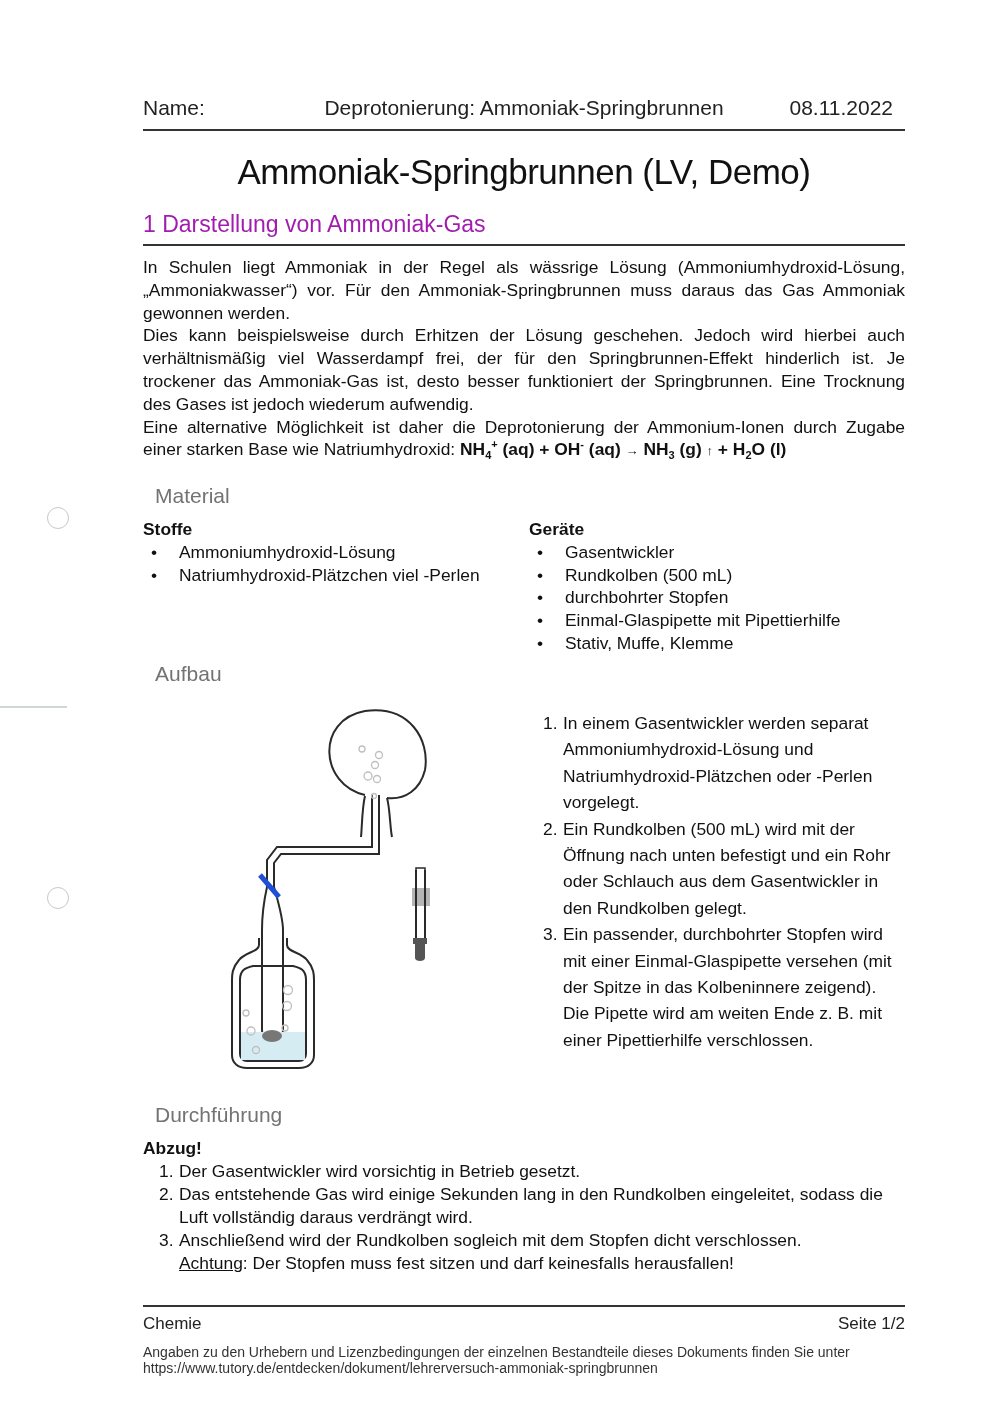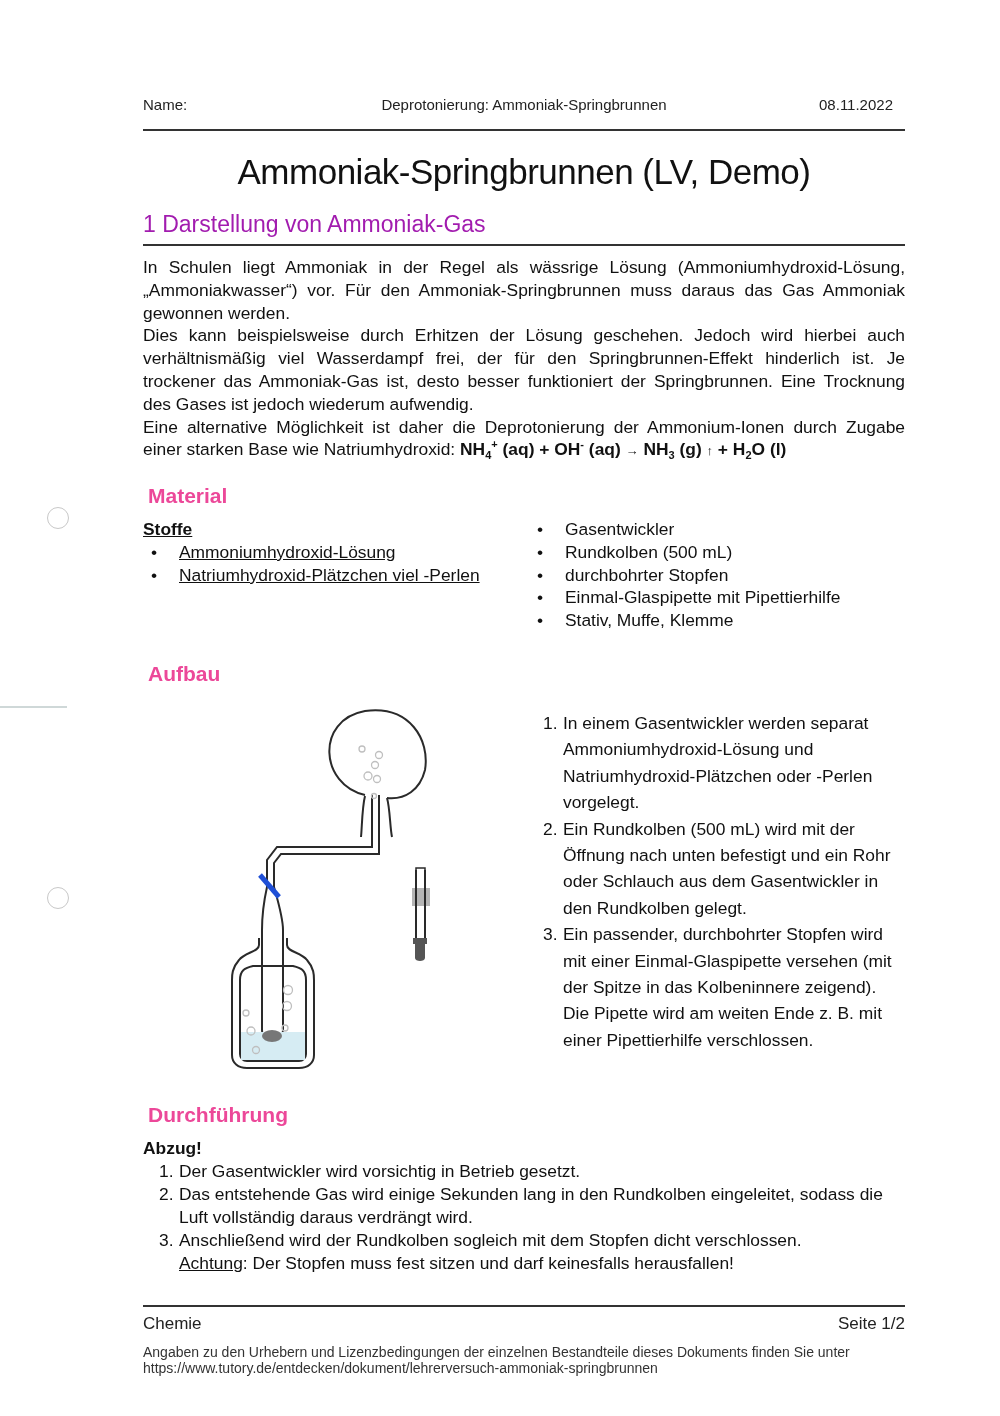--- a/index.html
+++ b/index.html
@@ -1,28 +1,28 @@
 <!DOCTYPE html>
 <html><head>
   <meta charset="utf-8">
   <style>
     html, body { margin: 0; padding: 0; background: #ffffff; }
     body { width: 1000px; height: 1416px; position: relative; overflow: hidden;
       font-family: "Liberation Sans", "DejaVu Sans", sans-serif; color: #111; }
     .page { position: absolute; left: 143px; top: 0; width: 762px; }
     .hdr { position: absolute; top: 96px; left: 0; width: 762px; height: 24px;
-      font-size: 15px; color: #222; }
+      font-size: 21px; color: #222; }
     .hdr .l { position: absolute; left: 0; top: 0; }
     .hdr .c { position: absolute; left: 0; width: 762px; top: 0; text-align: center; }
     .hdr .r { position: absolute; right: 12px; top: 0; }
     .rule { position: absolute; left: 0; width: 762px; height: 2px; background: #333; }
     h1 { position: absolute; top: 152px; left: 0; width: 762px; margin: 0; text-align: center;
       font-size: 35px; font-weight: normal; letter-spacing: -0.5px; color: #111; }
     .h2 { position: absolute; left: 0; margin: 0; font-size: 23px; font-weight: normal; color: #a21caf; }
-    .h3 { position: absolute; left: 5px; margin: 0; font-size: 21px; font-weight: bold; color: #ec4899; }
+    .h3 { position: absolute; left: 12px; margin: 0; font-size: 21px; font-weight: normal; color: #737373; }
     .para { position: absolute; left: 0; width: 762px; top: 256px; font-size: 17.4px; line-height: 22.8px;
       text-align: justify; color: #111; }
     .para p { margin: 0; }
     .para p.last { text-align-last: left; }
     .eq { font-weight: bold; }
     sub, sup { font-size: 11px; line-height: 0; }
     .col { position: absolute; font-size: 17.4px; line-height: 22.8px; }
     .col .title { font-weight: bold; }
     .col ul { margin: 0; padding: 0; list-style: none; }
     .col li { position: relative; padding-left: 36px; }
@@ -65,29 +65,30 @@
   <div class="rule" style="top:244px;"></div>
 
   <div class="para">
     <p class="last">In Schulen liegt Ammoniak in der Regel als wässrige Lösung (Ammoniumhydroxid-Lösung, „Ammoniakwasser“) vor. Für den Ammoniak-Springbrunnen muss daraus das Gas Ammoniak gewonnen werden.</p>
     <p class="last">Dies kann beispielsweise durch Erhitzen der Lösung geschehen. Jedoch wird hierbei auch verhältnismäßig viel Wasserdampf frei, der für den Springbrunnen-Effekt hinderlich ist. Je trockener das Ammoniak-Gas ist, desto besser funktioniert der Springbrunnen. Eine Trocknung des Gases ist jedoch wiederum aufwendig.</p>
     <p class="last"><span>Eine alternative Möglichkeit ist daher die Deprotonierung der Ammonium-Ionen durch Zugabe einer starken Base wie Natriumhydroxid: </span><span class="eq"><span>NH</span><sub>4</sub><sup>+</sup><span> (aq) + OH</span><sup>-</sup><span> (aq) </span><span style="font-weight:normal;font-size:13px;">→</span><span> NH</span><sub>3</sub><span> (g) </span><span style="font-weight:normal;font-size:13px;">↑</span><span> + H</span><sub>2</sub><span>O (l)</span></span></p>
   </div>
 
   <div class="h3" style="top:484px;">Material</div>
 
-  <div class="col" style="left:0; top:518px; width:380px;text-decoration:underline;">
+  <div class="col" style="left:0; top:518px; width:380px;">
     <div class="title">Stoffe</div>
     <ul>
       <li>Ammoniumhydroxid-Lösung</li>
       <li>Natriumhydroxid-Plätzchen viel -Perlen</li>
     </ul>
   </div>
 
   <div class="col" style="left:386px; top:518px; width:376px;">
+    <div class="title">Geräte</div>
     <ul>
       <li>Gasentwickler</li>
       <li>Rundkolben (500 mL)</li>
       <li>durchbohrter Stopfen</li>
       <li>Einmal-Glaspipette mit Pipettierhilfe</li>
       <li>Stativ, Muffe, Klemme</li>
     </ul>
   </div>
 
   <div class="h3" style="top:662px;">Aufbau</div>

